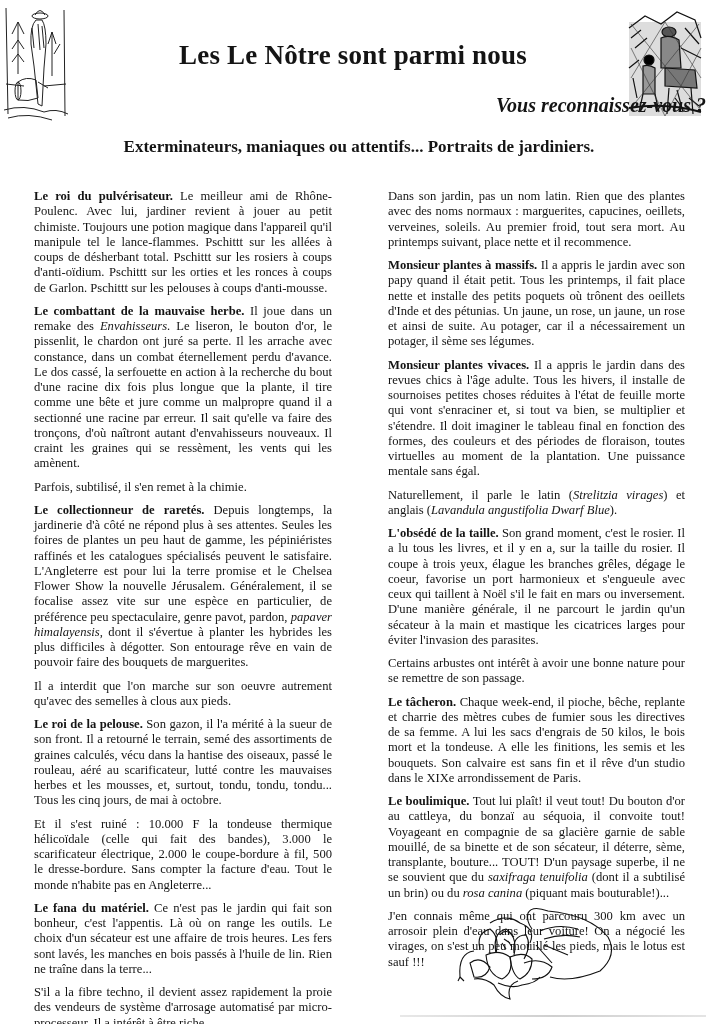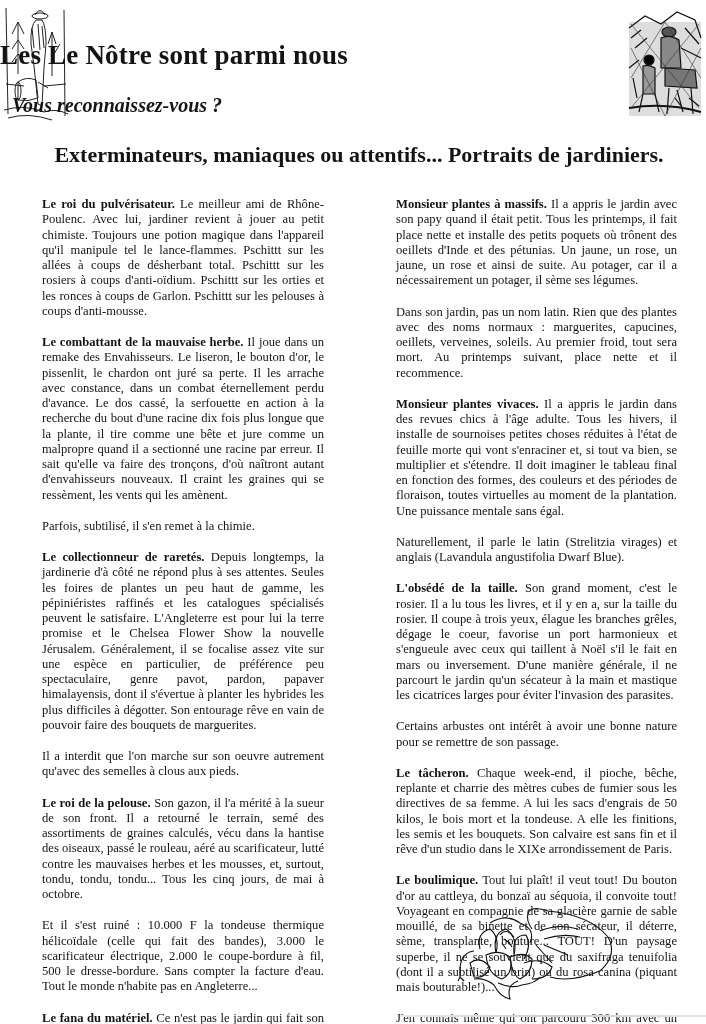--- a/index.html
+++ b/index.html
@@ -5,41 +5,41 @@
     html, body { margin: 0; padding: 0; }
     body {
       width: 706px; height: 1024px; background: #ffffff; color: #141414;
       font-family: "Liberation Serif", "DejaVu Serif", serif;
       position: relative; overflow: hidden;
     }
     .ill { position: absolute; }
     #ill-left { left: 4px; top: 4px; width: 64px; height: 118px; }
     #ill-right { left: 625px; top: 8px; width: 80px; height: 112px; }
     #title {
-      position: absolute; left: 0; width: 706px; top: 22px; text-align: left;
+      position: absolute; left: 0; width: 706px; top: 22px; text-align: center;
       font-weight: bold; font-size: 27px; letter-spacing: 0.2px;
     }
     #subtitle {
-      position: absolute; left: 0; width: 706px; top: 77px; text-align: left;
+      position: absolute; left: 0; width: 706px; top: 77px; text-align: right;
       font-style: italic; font-weight: bold; font-size: 20px; padding-left: 12px; box-sizing: border-box;
     }
     #deck {
       position: absolute; left: 0; width: 706px; top: 120px; text-align: center;
-      font-weight: bold; font-size: 22px; padding-left: 12px; box-sizing: border-box;
+      font-weight: bold; font-size: 17px; padding-left: 12px; box-sizing: border-box;
     }
     .col {
       position: absolute; top: 181px; font-size: 12.6px; line-height: 15.25px;
       text-align: justify; hyphens: none;
     }
     #col-left { left: 26px; width: 314px; }
     #col-right { left: 380px; width: 313px; }
     .section { margin: 0 0 7px 0; }
-    .section p { margin: 16px; }
+    .section p { margin: 8px; }
     .lead { font-weight: bold; }
-    .it { }
+    .it { font-style: italic; }
     #lotus { position: absolute; left: 440px; top: 893px; width: 200px; height: 120px; }
     .scanline {
       position: absolute; left: 400px; top: 1015px; width: 306px; height: 2px;
       background: linear-gradient(to right, #e8e8e8, #cfcfcf, #e4e4e4);
     }
   </style>
 </head>
 <body>
 
 <svg id="ill-left" class="ill" viewBox="0 0 64 118">
@@ -104,22 +104,22 @@
       <p><span class="lead">Le roi de la pelouse.</span><span> Son gazon, il l'a mérité à la sueur de son front. Il a retourné le terrain, semé des assortiments de graines calculés, vécu dans la hantise des oiseaux, passé le rouleau, aéré au scarificateur, lutté contre les mauvaises herbes et les mousses, et, surtout, tondu, tondu, tondu... Tous les cinq jours, de mai à octobre.</span></p>
       <p><span>Et il s'est ruiné : 10.000 F la tondeuse thermique hélicoïdale (celle qui fait des bandes), 3.000 le scarificateur électrique, 2.000 le coupe-bordure à fil, 500 le dresse-bordure. Sans compter la facture d'eau. Tout le monde n'habite pas en Angleterre...</span></p>
     </div>
     <div class="section">
       <p><span class="lead">Le fana du matériel.</span><span> Ce n'est pas le jardin qui fait son bonheur, c'est l'appentis. Là où on range les outils. Le choix d'un sécateur est une affaire de trois heures. Les fers sont lavés, les manches en bois passés à l'huile de lin. Rien ne traîne dans la terre...</span></p>
       <p><span>S'il a la fibre techno, il devient assez rapidement la proie des vendeurs de système d'arrosage automatisé par micro-processeur. Il a intérêt à être riche.</span></p>
     </div>
   </div>
 <div id="col-right" class="col">
     <div class="section">
+      <p><span>Dans son jardin, pas un nom latin. Rien que des plantes avec des noms normaux : marguerites, capucines, oeillets, verveines, soleils. Au premier froid, tout sera mort. Au printemps suivant, place nette et il recommence.</span></p>
       <p><span class="lead">Monsieur plantes à massifs.</span><span> Il a appris le jardin avec son papy quand il était petit. Tous les printemps, il fait place nette et installe des petits poquets où trônent des oeillets d'Inde et des pétunias. Un jaune, un rose, un jaune, un rose et ainsi de suite. Au potager, car il a nécessairement un potager, il sème ses légumes.</span></p>
-      <p><span>Dans son jardin, pas un nom latin. Rien que des plantes avec des noms normaux : marguerites, capucines, oeillets, verveines, soleils. Au premier froid, tout sera mort. Au printemps suivant, place nette et il recommence.</span></p>
     </div>
     <div class="section">
       <p><span class="lead">Monsieur plantes vivaces.</span><span> Il a appris le jardin dans des revues chics à l'âge adulte. Tous les hivers, il installe de sournoises petites choses réduites à l'état de feuille morte qui vont s'enraciner et, si tout va bien, se multiplier et s'étendre. Il doit imaginer le tableau final en fonction des formes, des couleurs et des périodes de floraison, toutes virtuelles au moment de la plantation. Une puissance mentale sans égal.</span></p>
       <p><span>Naturellement, il parle le latin (</span><span class="it">Strelitzia virages</span><span>) et anglais (</span><span class="it">Lavandula angustifolia Dwarf Blue</span><span>).</span></p>
     </div>
     <div class="section">
       <p><span class="lead">L'obsédé de la taille.</span><span> Son grand moment, c'est le rosier. Il a lu tous les livres, et il y en a, sur la taille du rosier. Il coupe à trois yeux, élague les branches grêles, dégage le coeur, favorise un port harmonieux et s'engueule avec ceux qui taillent à Noël s'il le fait en mars ou inversement. D'une manière générale, il ne parcourt le jardin qu'un sécateur à la main et mastique les cicatrices larges pour éviter l'invasion des parasites.</span></p>
       <p><span>Certains arbustes ont intérêt à avoir une bonne nature pour se remettre de son passage.</span></p>
     </div>
     <div class="section">

